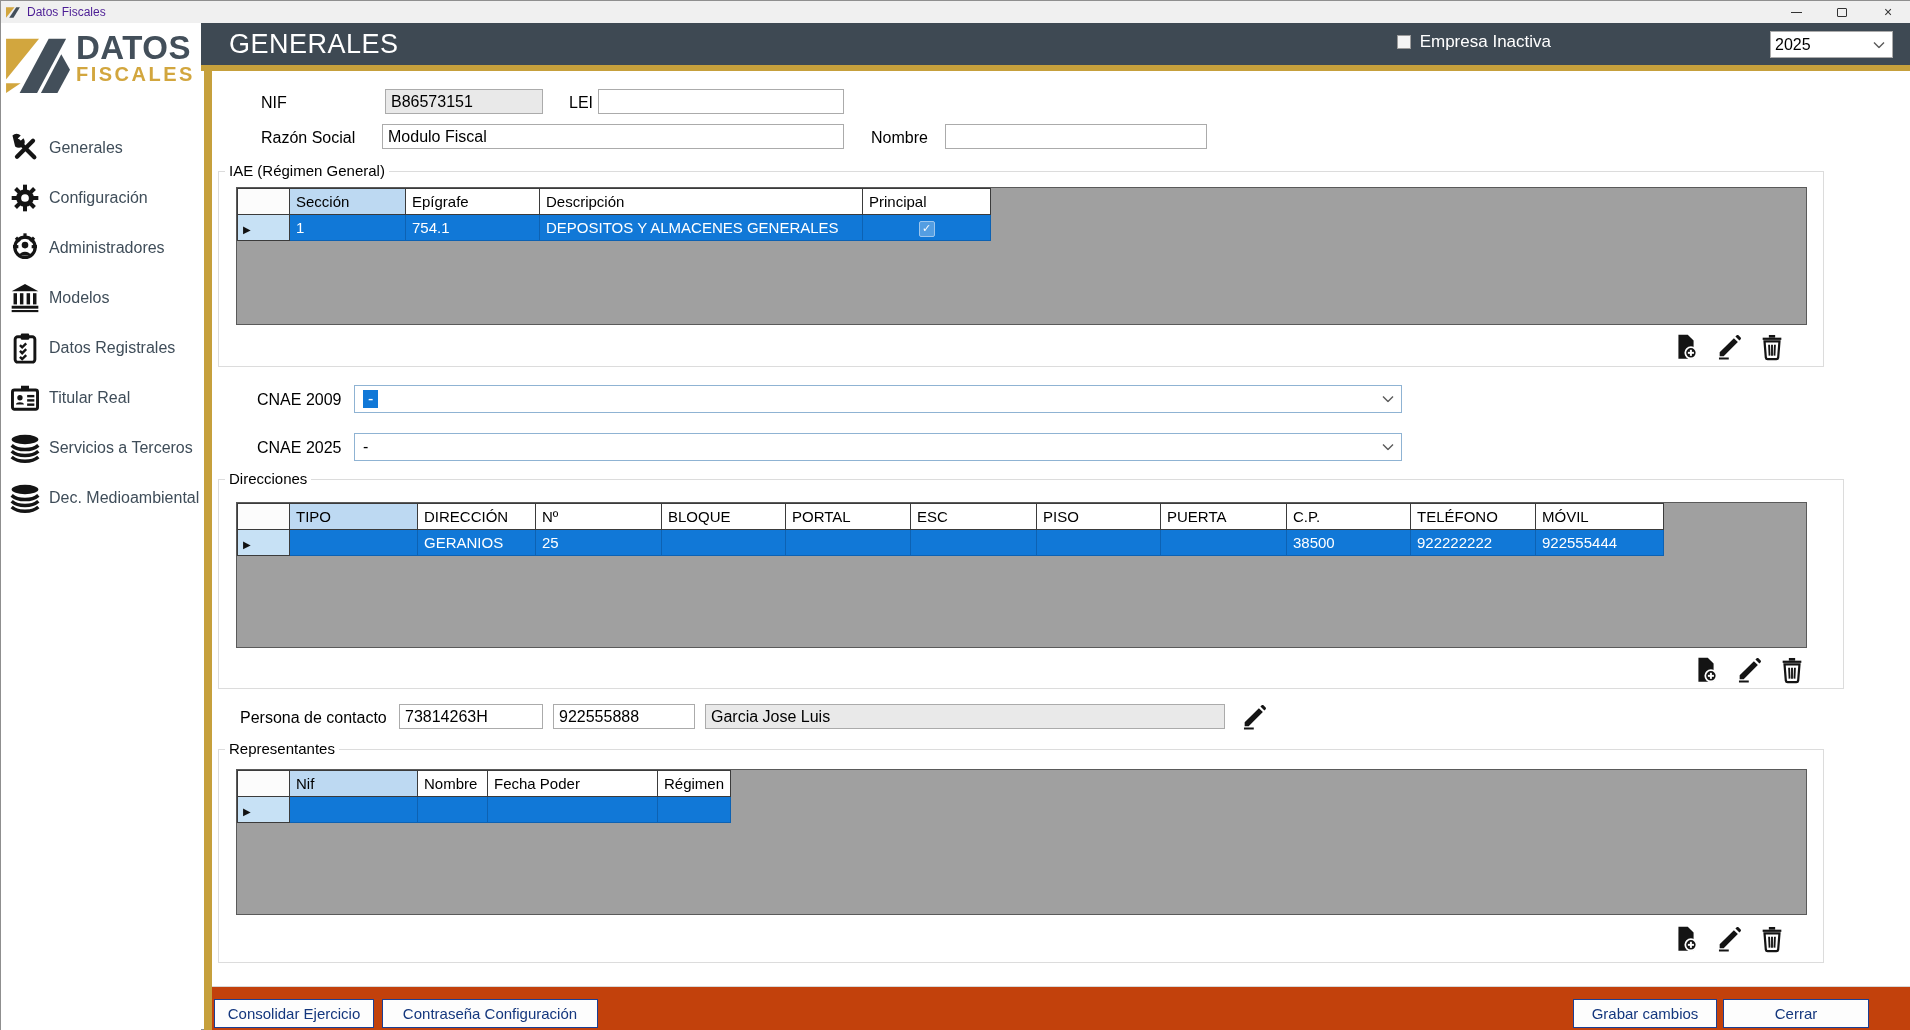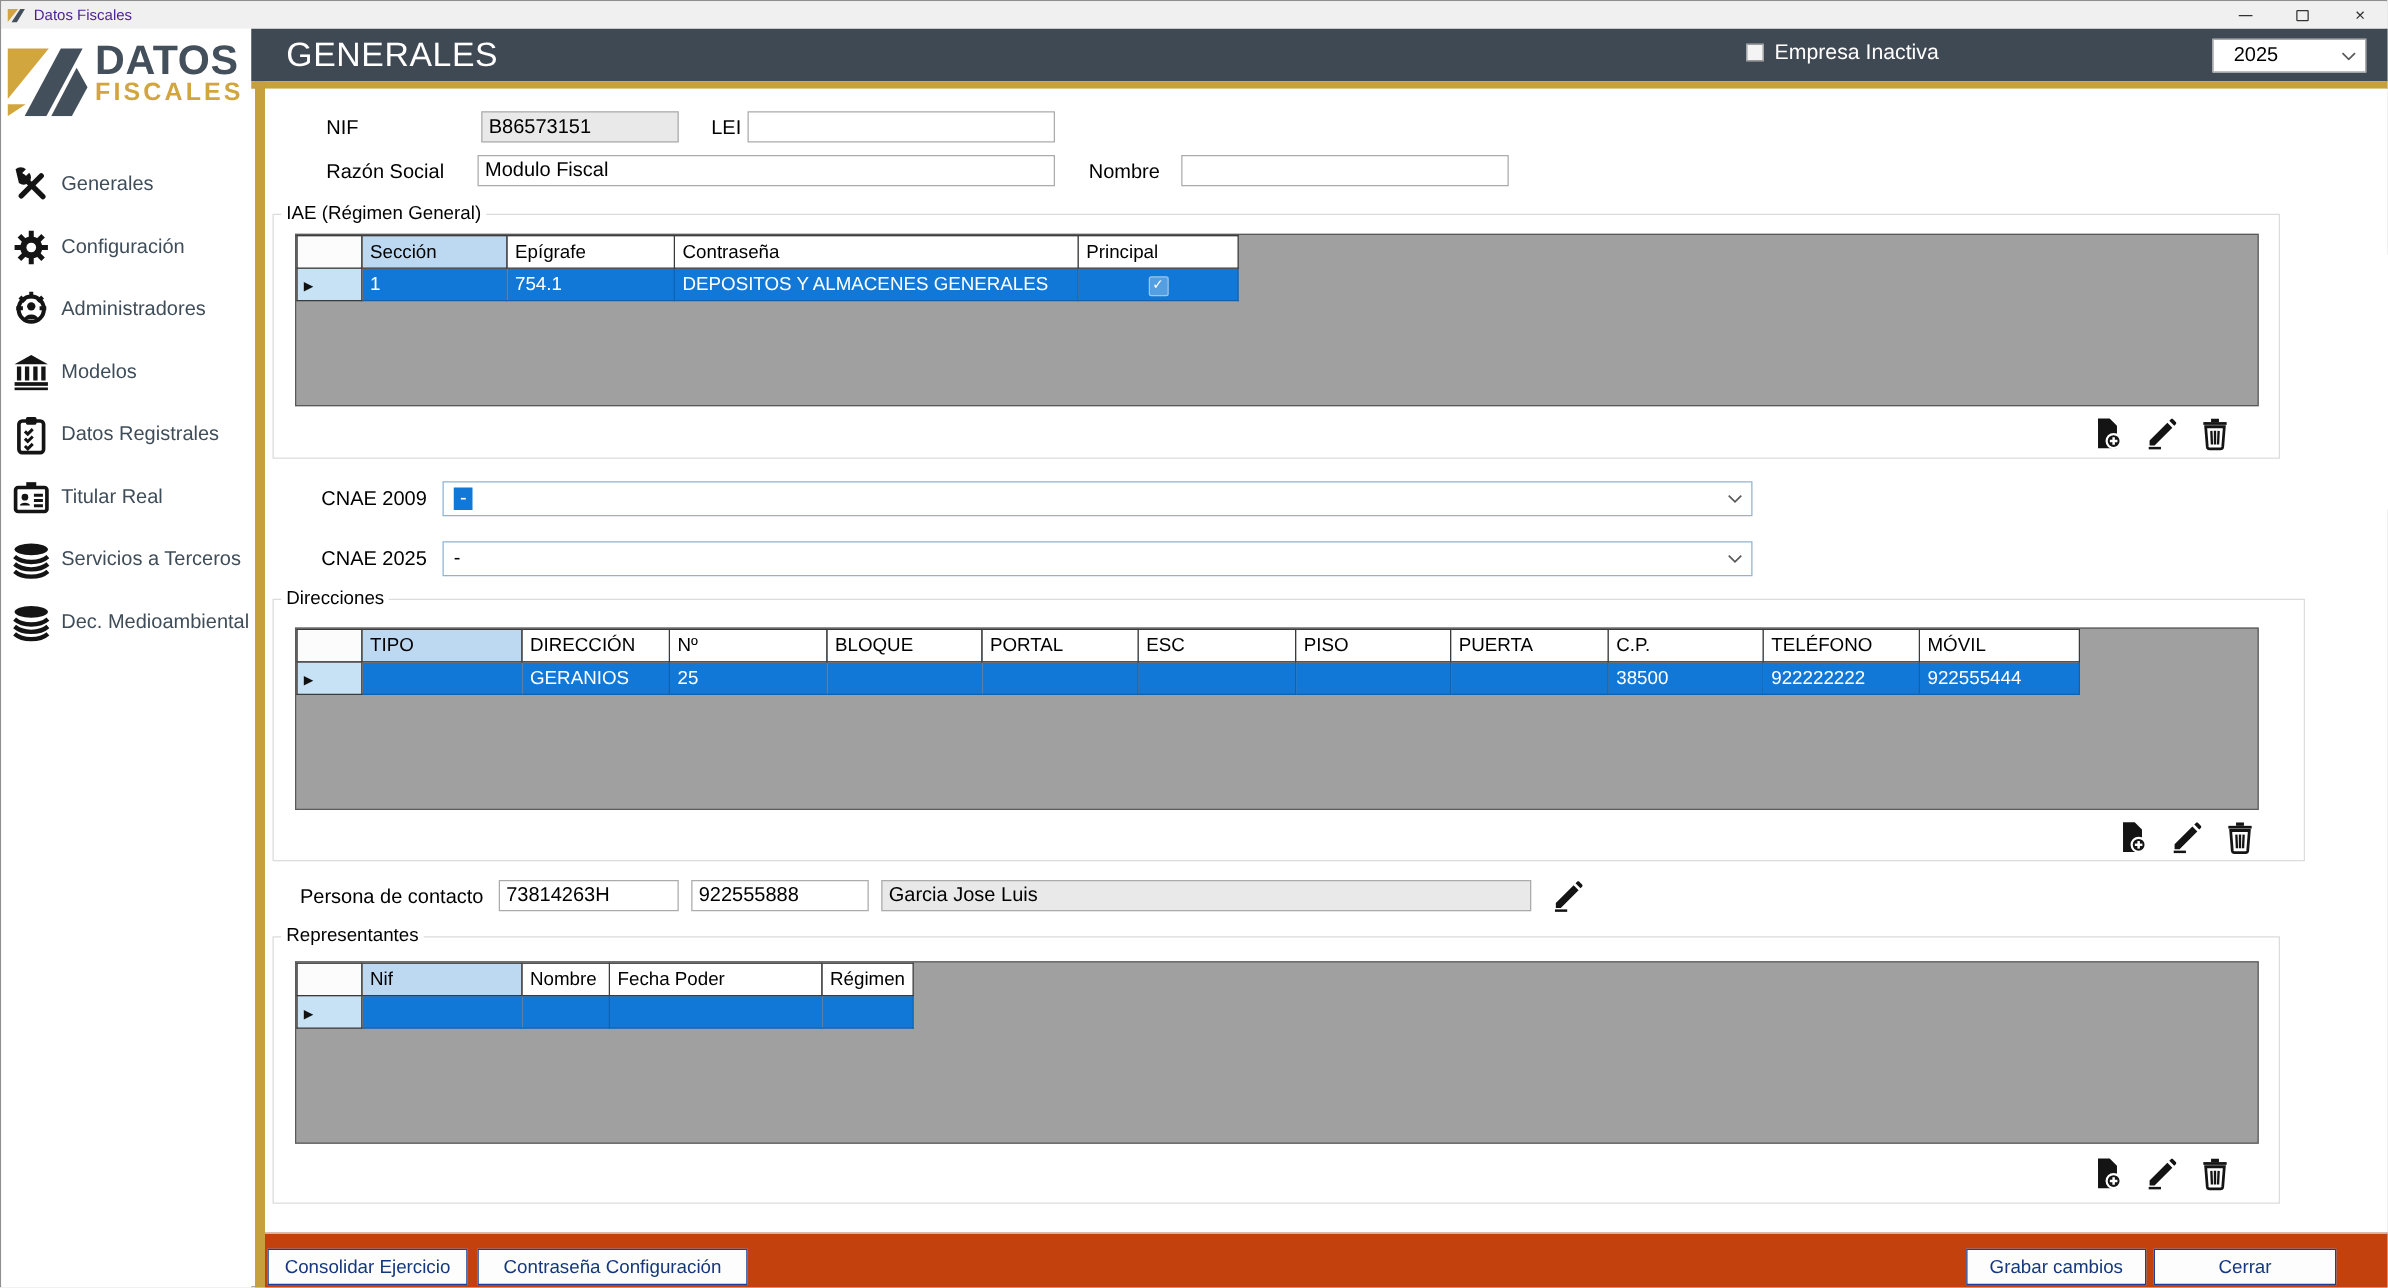--- a/index.html
+++ b/index.html
@@ -32,21 +32,21 @@
   
   .band { position:absolute; left:200px; top:22px; width:1710px; height:42px; background:#3E4953; }
   .page-title { position:absolute; left:28px; top:6px; color:#fff; font-size:27px; letter-spacing:0.5px; }
   .gold-line { position:absolute; left:200px; top:64px; width:1710px; height:6px; background:#C6A03C; }
   .gold-stripe { position:absolute; left:203px; top:64px; width:8px; height:966px; background:#C6A03C; }
 
   .inactive-wrap { position:absolute; right:360px; top:9px; display:flex; align-items:center; }
   .cb { width:14px; height:14px; background:#F4F4F4; border:1px solid #9a9a9a; }
   .inactive-label { color:#fff; font-size:17px; margin-left:9px; }
   .year-select { position:absolute; right:18px; top:8px; width:123px; height:27px; background:#fff;
-    border:1px solid #ABABAB; display:flex; align-items:center; padding-left:16px; font-size:16px; color:#000; }
+    border:1px solid #ABABAB; display:flex; align-items:center; padding-left:4px; font-size:16px; color:#000; }
   .chev { position:absolute; right:7px; top:50%; transform:translateY(-50%); }
 
   
   .content { position:absolute; left:211px; top:70px; width:1699px; height:915px; background:#fff; }
   .lbl { position:absolute; font-size:16px; color:#000; white-space:nowrap; }
   .inp { position:absolute; border:1px solid #ABABAB; background:#fff; font-size:16px;
     font-family:"Liberation Sans", sans-serif; padding:0 5px; color:#000; height:25px; }
   .inp.ro { background:#E9E9E9; }
 
   
@@ -308,21 +308,21 @@
               <col style="width:116px">
               <col style="width:134px">
               <col style="width:323px">
               <col style="width:128px">
             </colgroup>
           <tbody>
               <tr>
             <td class="sel-h"></td>
             <th class="sorted">Sección</th>
             <th>Epígrafe</th>
-            <th>Contraseña</th>
+            <th>Descripción</th>
             <th>Principal</th>
           </tr>
           <tr class="datarow">
             <td class="sel-c"><span class="arrow">▶</span></td>
             <td>1</td>
             <td>754.1</td>
             <td>DEPOSITOS Y ALMACENES GENERALES</td>
             <td class="td-center">
               <span class="chkbox">
                     <span>✓</span>

